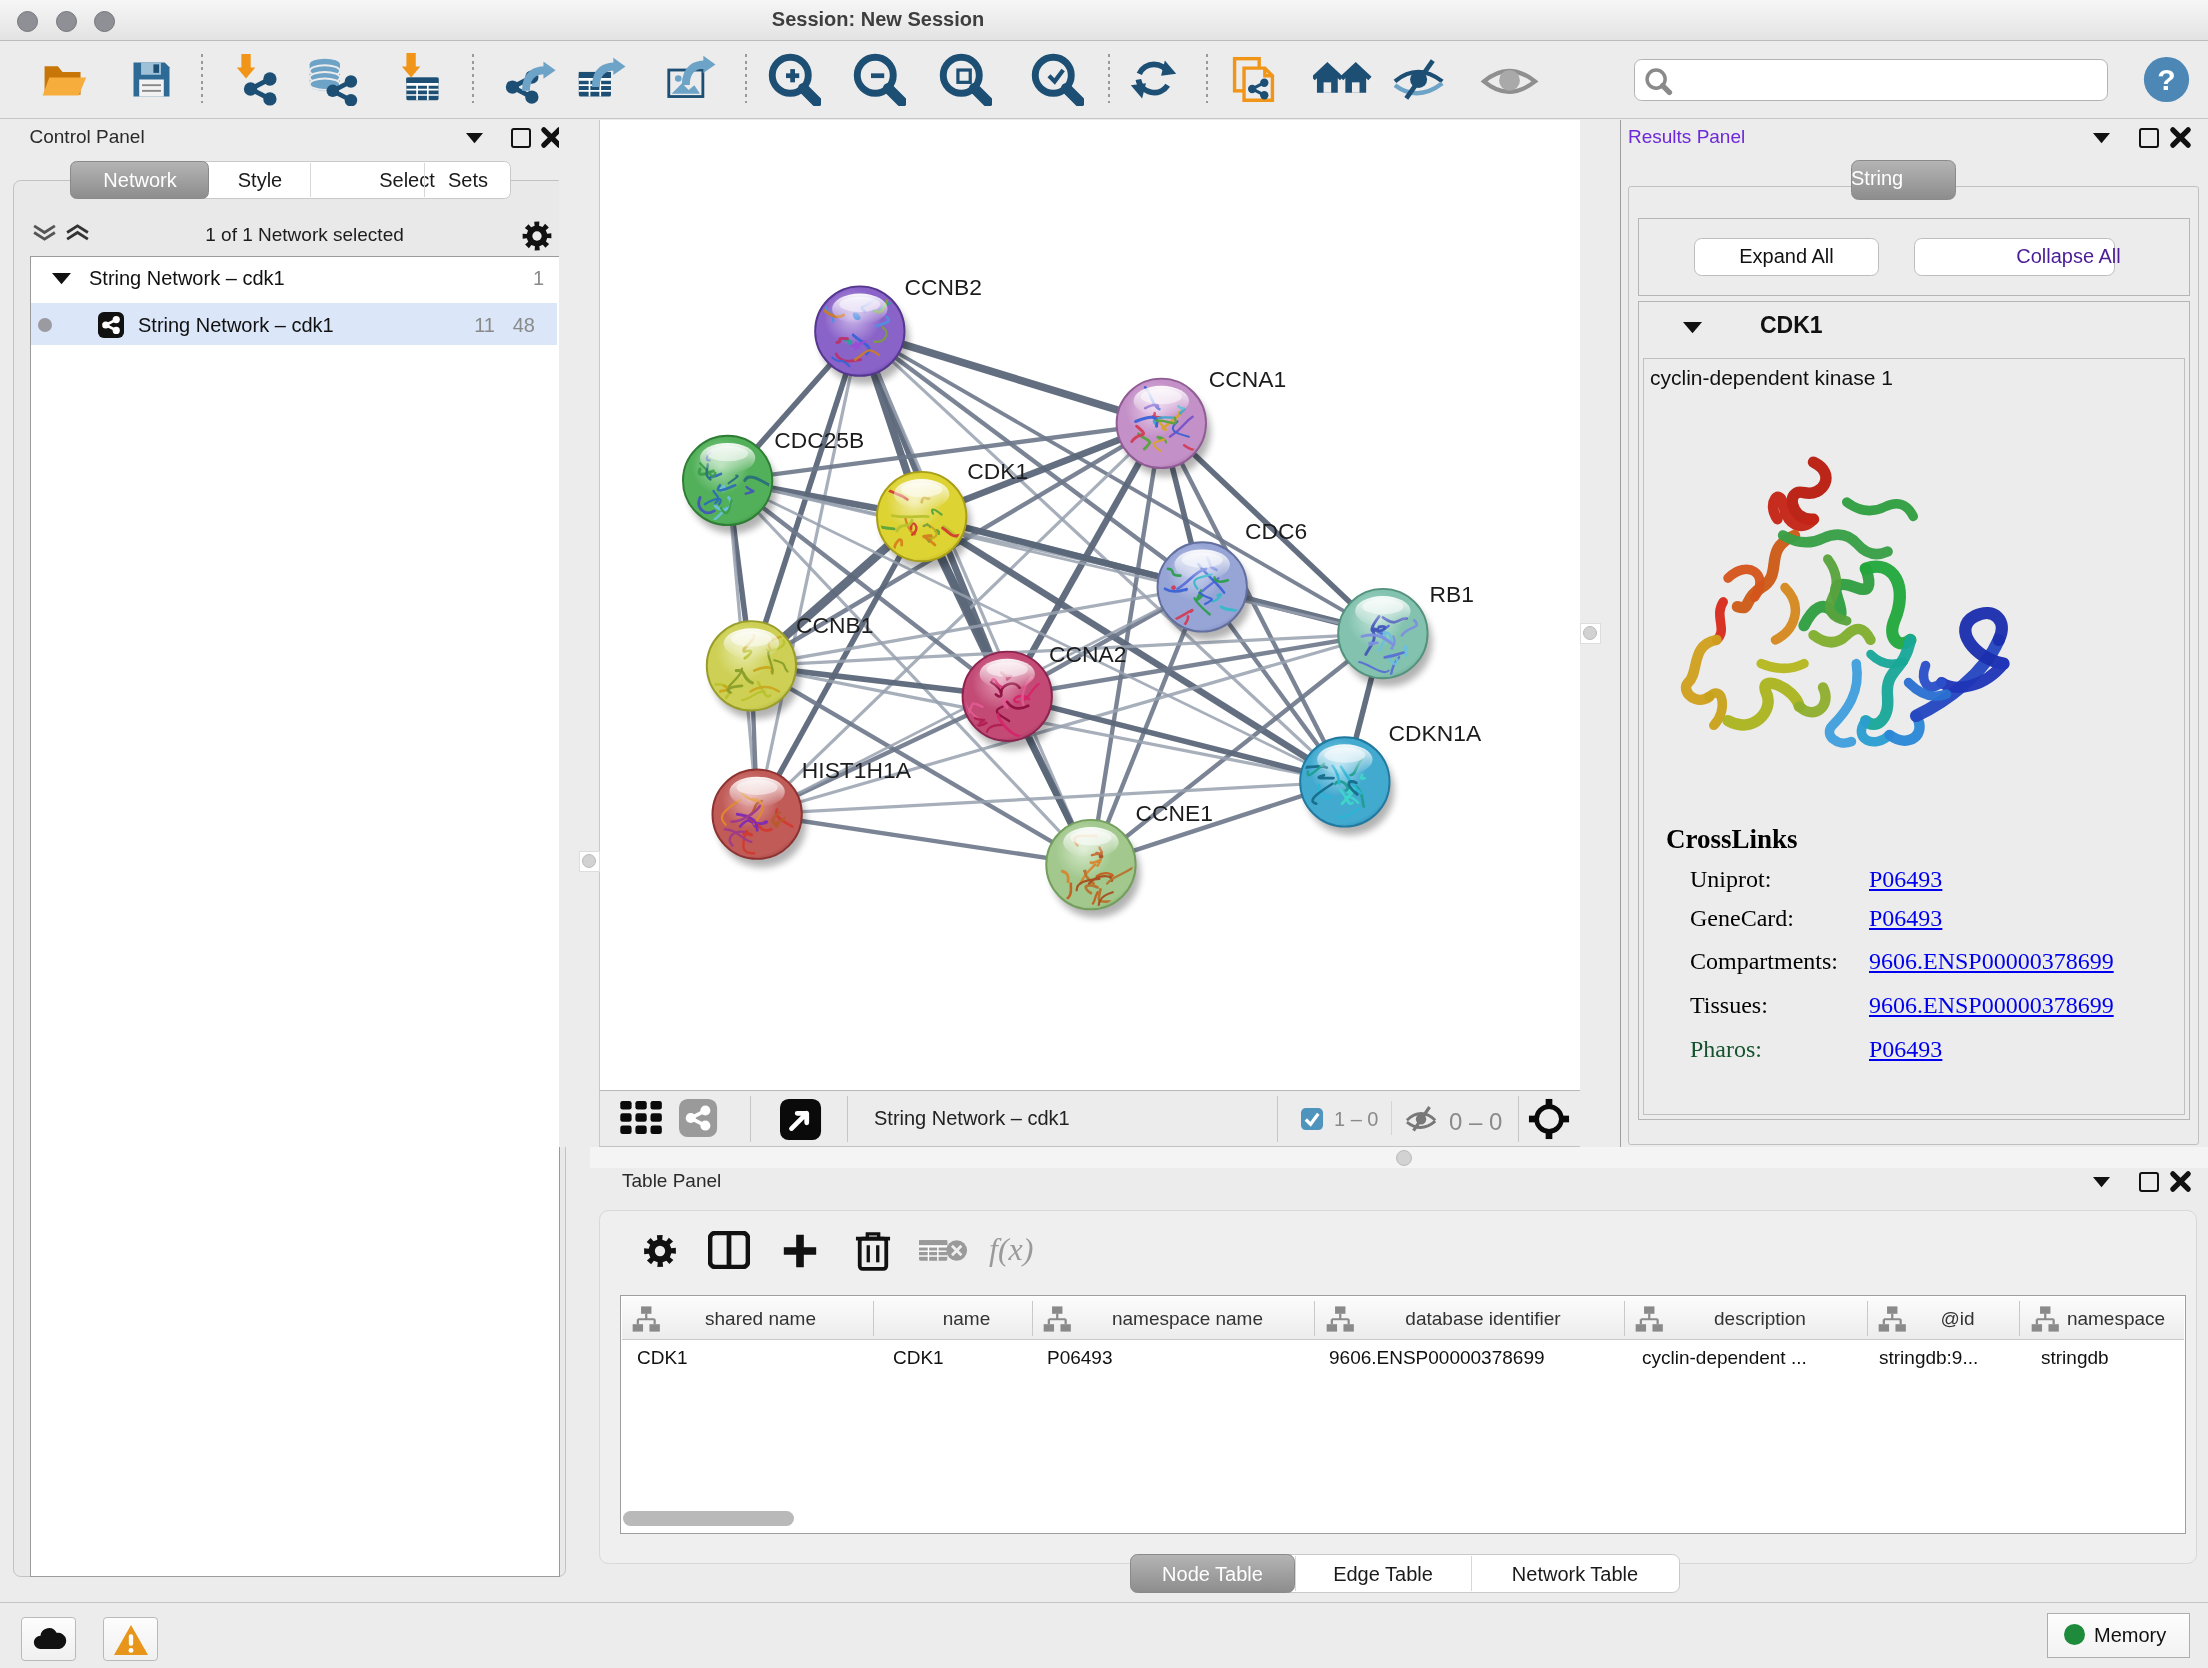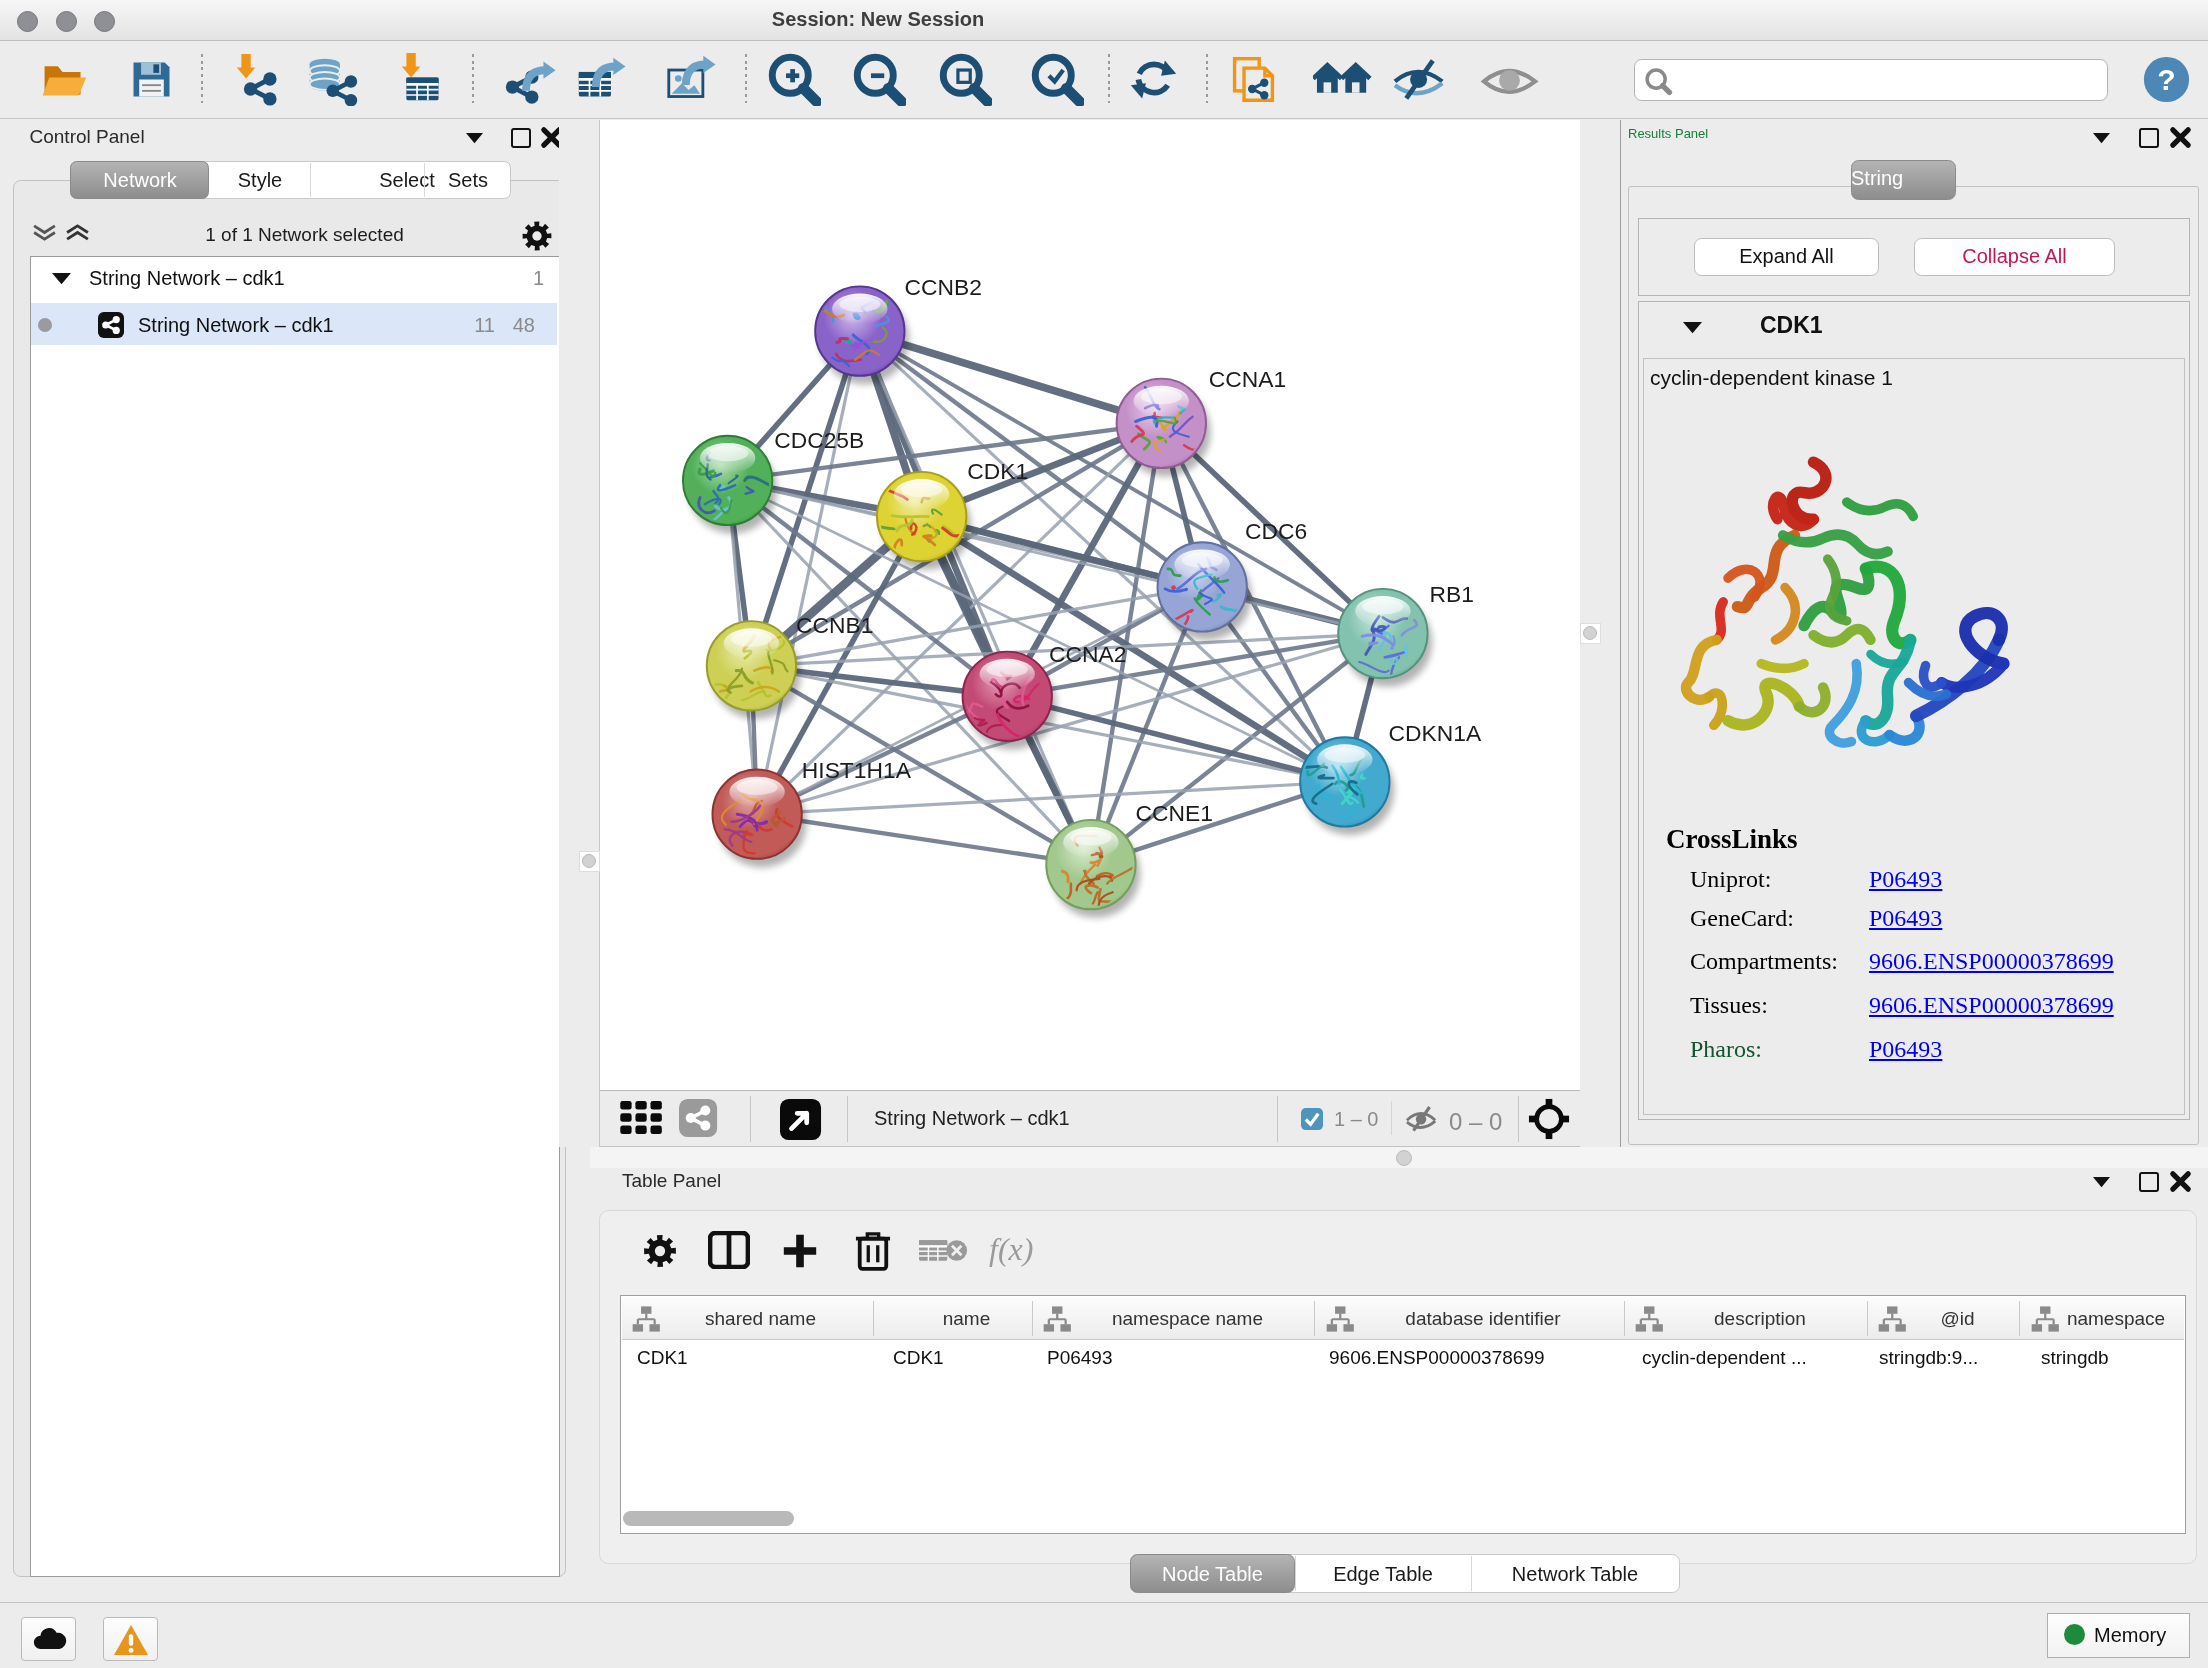--- a/index.html
+++ b/index.html
@@ -682,36 +682,36 @@
   </svg>
 <div class="" style="position:absolute;left:559px;top:120px;width:40px;height:1027px;background:#ececec;"></div>
 <div class="" style="position:absolute;left:579px;top:851px;width:21px;height:21px;background:#fff;border:1px solid #ddd;"></div>
 <div class="" style="position:absolute;left:582px;top:854px;width:14.3px;height:14.3px;background:#d2d2d2;border-radius:50%;border:1px solid #bbb;"></div>
 <div class="" style="position:absolute;left:1580px;top:120px;width:40px;height:1027px;background:#ececec;"></div>
 <div class="" style="position:absolute;left:1580px;top:623px;width:21px;height:21px;background:#fff;border:1px solid #ddd;"></div>
 <div class="" style="position:absolute;left:1583px;top:626px;width:14.3px;height:14.3px;background:#d2d2d2;border-radius:50%;border:1px solid #bbb;"></div>
 <div class="" style="position:absolute;left:590px;top:1147px;width:1619px;height:21px;background:#f4f4f4;"></div>
 <div class="" style="position:absolute;left:1396px;top:1150px;width:16px;height:16px;background:#d2d2d2;border-radius:50%;border:1px solid #bbb;"></div>
 <div class="" style="position:absolute;left:1620px;top:120px;width:589px;height:1027px;background:#ececec;border-left:1px solid #9d9d9d;"></div>
-<div class="t" style="left:1628px;top:126px;font-size:13px;color:#15803d;">Results Panel</div>
+<div class="t" style="left:1628px;top:126px;font-size:19px;color:#6d28d9;">Results Panel</div>
 <svg style="position:absolute;left:2092px;top:131px;" width="19" height="13.3" viewBox="0 0 20 14">
     <path d="M 1 2 L 19 2 L 10 13 Z" fill="#111"></path>
   </svg>
 <div class="" style="position:absolute;left:2139px;top:128px;width:20px;height:20px;border:2.9px solid #111;border-radius:2.9px;"></div>
 <svg style="position:absolute;left:2169px;top:126px;" width="23" height="23" viewBox="0 0 24 24">
     <path d="M 4 4 L 20 20 M 20 4 L 4 20" stroke="#111" stroke-width="5.5" stroke-linecap="round"></path>
   </svg>
 <div class="" style="position:absolute;left:1628px;top:186px;width:571px;height:959px;background:#ececec;border:1.9px solid #c0c0c0;border-radius:2.9px;"></div>
 <div class="" style="position:absolute;left:1851px;top:160px;width:105px;height:40px;background:linear-gradient(#b4b4b4,#8d8d8d);border:1px solid #8a8a8a;border-radius:7.6px;"></div>
 <div class="t" style="left:1851px;top:167px;width:105px;text-align:left;font-size:20px;color:#fff;">String</div>
 <div class="" style="position:absolute;left:1638px;top:218px;width:552px;height:78px;background:#ececec;border:1.9px solid #b5b5b5;"></div>
 <div class="" style="position:absolute;left:1694px;top:238px;width:185px;height:38px;background:#fff;border:1px solid #bdbdbd;border-radius:7.6px;"></div>
 <div class="t" style="left:1694px;top:245px;width:185px;text-align:center;font-size:20px;color:#111;">Expand All</div>
 <div class="" style="position:absolute;left:1914px;top:238px;width:201px;height:38px;background:#fff;border:1px solid #bdbdbd;border-radius:7.6px;"></div>
-<div class="t" style="left:1914px;top:245px;width:201px;text-align:center;font-size:20px;color:#be185d;">Collapse All</div>
+<div class="t" style="left:1968px;top:245px;width:201px;text-align:center;font-size:20px;color:#4c1d95;">Collapse All</div>
 <div class="" style="position:absolute;left:1638px;top:301px;width:552px;height:819px;background:#ececec;border:1.9px solid #b5b5b5;"></div>
 <svg style="position:absolute;left:1682px;top:320px;" width="21" height="14.3" viewBox="0 0 22 15">
     <path d="M 1 2 L 21 2 L 11 14 Z" fill="#111"></path>
   </svg>
 <div class="t" style="left:1760px;top:312px;font-size:23px;font-weight:bold;color:#111;">CDK1</div>
 <div class="" style="position:absolute;left:1643px;top:358px;width:542px;height:757px;background:#ececec;border:1px solid #c0c0c0;"></div>
 <div class="t" style="left:1650px;top:366px;font-size:21px;color:#111;">cyclin-dependent kinase 1</div>
 <svg style="position:absolute;left:1671px;top:445px;" width="361" height="328" viewBox="0 0 380 345">
     <g fill="none" stroke-linecap="round" stroke-linejoin="round">
       <path d="M 150 18 C 175 30 160 55 140 50 C 120 45 125 80 150 78" stroke="#b91d10" stroke-width="12" stroke-opacity="0.96"></path>

